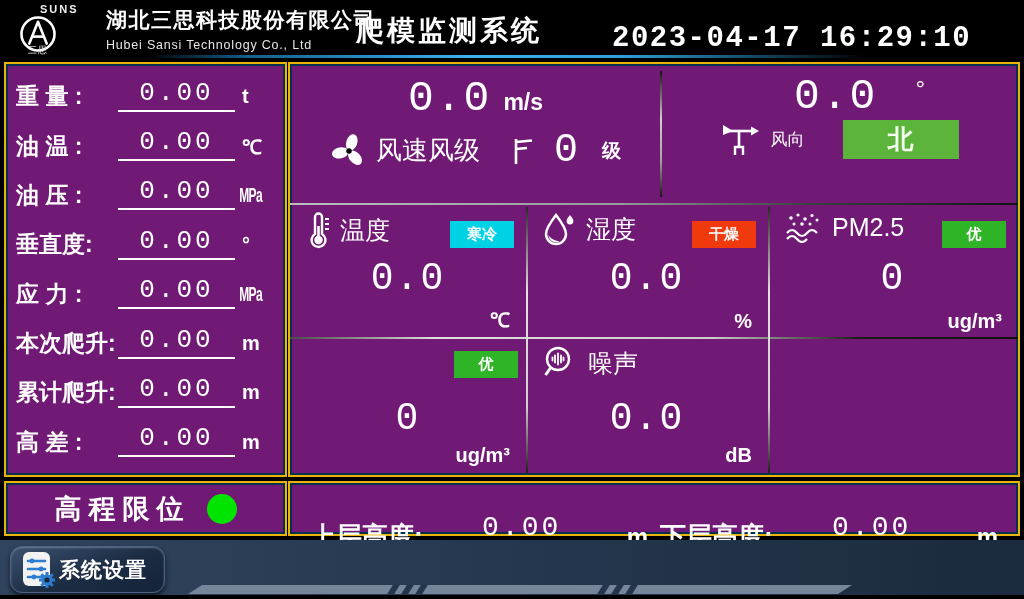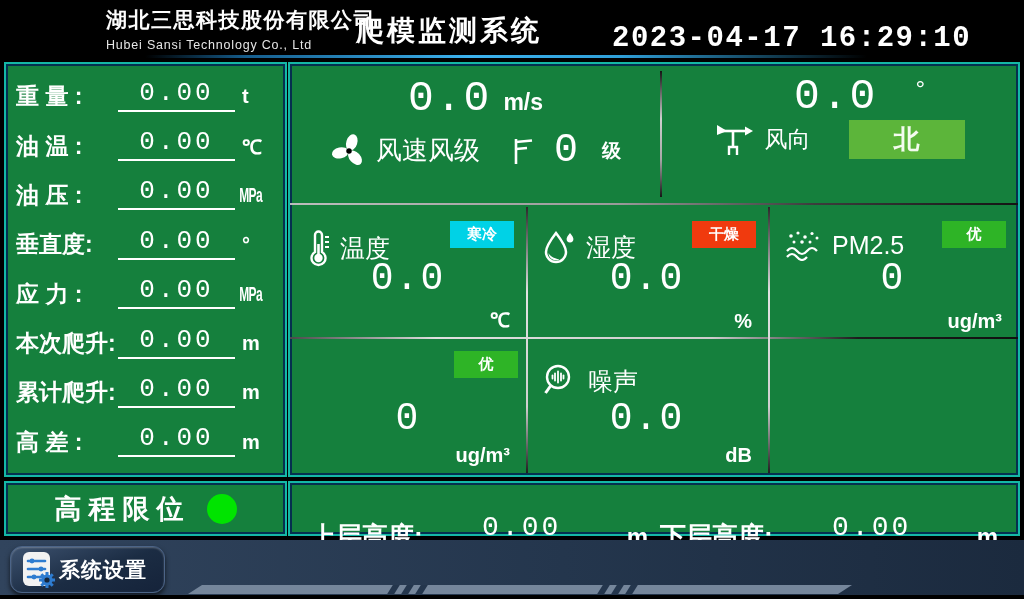--- a/index.html
+++ b/index.html
@@ -14,21 +14,21 @@
   .logo-cn { position:absolute; left:16px; top:43px; font-size:9px; color:#ddd; letter-spacing:1px; }
   .company { position:absolute; left:106px; top:6px; }
   .company-cn { font-size:21px; font-weight:bold; letter-spacing:1.5px; color:#fdfdfd; }
   .company-en { font-size:12.5px; color:#e6e6e6; margin-top:4px; letter-spacing:0.8px; }
   .page-title { position:absolute; left:356px; top:12px; font-size:28px; font-weight:bold; letter-spacing:3px; }
   .datetime { position:absolute; left:612px; top:22px; font-size:29px; font-weight:bold; letter-spacing:1.5px; }
   .header-line { position:absolute; left:145px; top:55px; width:722px; height:3px;
     background:linear-gradient(90deg, rgba(8,35,60,0), #155d8d 14%, #3cb3ef 45%, #2f9fd8 66%, rgba(4,18,34,0)); }
 
   
-  .panel { position:absolute; background:#15803d; border:2px solid #14b8a6; box-shadow: inset 0 0 0 2px #05304f; }
+  .panel { position:absolute; background:#701a75; border:2px solid #eab308; box-shadow: inset 0 0 0 2px #05304f; }
 
   
   .left-panel { left:4px; top:62px; width:283px; height:415px; padding:8px 10px 8px 10px; display:flex; flex-direction:column; }
   .metric-row { flex:1; display:flex; align-items:center; }
   .metric-label { width:102px; font-size:23px; font-weight:bold; white-space:pre; }
   .metric-value-box { flex:1; border-bottom:2px solid #fff; text-align:center;
     font-family:"Liberation Mono", monospace; font-size:26px; letter-spacing:3px; line-height:1; padding-bottom:4px; margin-bottom:2px; }
   .metric-unit { width:40px; font-size:20px; font-weight:bold; padding-left:7px; }
   .metric-unit.cond { transform:scaleX(0.6); transform-origin:left center; letter-spacing:-1px; white-space:nowrap; }
 
@@ -44,38 +44,38 @@
   .big-num { font-size:43px; line-height:1; letter-spacing:2px; }
   .speed-unit { font-size:23px; font-weight:bold; }
   .level-line { margin-top:8px; display:flex; align-items:center; justify-content:center; }
   .wind-group-label { font-size:26px; margin-left:8px; }
   .flag-wrap { margin-left:30px; }
   .level-num { font-size:40px; margin-left:18px; }
   .level-unit { font-size:19px; font-weight:bold; margin-left:24px; }
   .dir-line { margin-top:11px; display:flex; justify-content:center; align-items:flex-start; gap:38px; padding-left:40px; }
   .deg-unit { font-size:24px; line-height:1; margin-top:2px; }
   .dir-line2 { margin-top:2px; display:flex; align-items:center; justify-content:center; }
-  .dir-label { font-size:23px; margin-left:10px; }
+  .dir-label { font-size:17px; margin-left:10px; }
   .dir-box { width:116px; height:39px; margin-left:38px; display:flex; align-items:center; justify-content:center;
     font-size:26px; font-weight:bold; color:#f4fbef; }
 
   .hdiv { position:absolute; left:0; width:100%; height:2px;
     background:linear-gradient(90deg,#bdbdbd,#9a9a9a 45%,#3c3c3c 72%,#141414); }
   .hdiv1 { top:139px; }
   .hdiv2 { top:273px; background:linear-gradient(90deg,#4a4a4a,#e0e0e0 20%,#cccccc 58%,#1c1c1c 78%,#101010); }
   .env-vdiv { position:absolute; top:143px; height:266px; width:2px;
     background:linear-gradient(180deg,#2a2a2a,#e2e2e2 32%,#cfcfcf 75%,#1e1e1e); }
   .vdiv-a { left:236px; } .vdiv-b { left:478px; }
 
   .env-row { position:absolute; left:0; width:100%; display:flex; }
   .env-row1 { top:141px; height:132px; }
   .env-row2 { top:275px; height:136px; }
   .env-cell { position:relative; }
   .c1 { width:236px; } .c2 { width:242px; } .c3 { flex:1; }
-  .cell-head { position:absolute; left:16px; top:24px; display:flex; align-items:center; gap:10px;text-align:right; }
+  .cell-head { position:absolute; left:16px; top:6px; display:flex; align-items:center; gap:10px;text-align:right; }
   .cell-label { font-size:25px; }
   .badge { position:absolute; right:12px; top:16px; width:64px; height:27px; display:flex; align-items:center;
     justify-content:center; font-size:15px; font-weight:bold; color:#fff; }
   .badge.r2 { right:8px; top:12px; }
   .cell-value { position:absolute; left:0; right:0; top:52px; text-align:center; font-size:38px; letter-spacing:2px; }
   .env-row2 .cell-value { top:58px; }
   .cell-unit { position:absolute; right:16px; bottom:4px; font-size:20px; font-weight:bold; }
   .env-row2 .cell-unit { bottom:8px; }
 
   
@@ -104,20 +104,31 @@
     box-shadow:0 3px 5px rgba(0,0,0,0.65), inset 0 1px 2px rgba(255,255,255,0.28);
     display:flex; align-items:center; padding-left:10px; gap:2px; cursor:pointer; }
   .settings-label { font-size:21px; font-weight:bold; letter-spacing:1px; }
 
   .icn { display:inline-flex; align-items:center; justify-content:center; }
 </style>
 </head>
 <body>
 
 <div class="header">
+  <div class="logo">
+    <span class="logo-suns">SUNS</span>
+    <span class="logo-mark icn">
+      <svg width="40" height="40" viewBox="0 0 46 46">
+        <circle cx="23" cy="23" r="19" fill="none" stroke="#fff" stroke-width="3"></circle>
+        <path d="M13 34 L23 9 L33 34" fill="none" stroke="#fff" stroke-width="3" stroke-linecap="round" stroke-linejoin="round"></path>
+        <path d="M16.5 26 H29.5" stroke="#fff" stroke-width="3"></path>
+      </svg>
+    </span>
+    <span class="logo-cn">三思</span>
+  </div>
   <div class="company">
     <div class="company-cn">湖北三思科技股份有限公司</div>
     <div class="company-en">Hubei Sansi Technology Co., Ltd</div>
   </div>
   <div class="page-title">爬模监测系统</div>
   <div class="datetime mono">2023-04-17 16:29:10</div>
 </div>
 <div class="header-line"></div>
 
 <div class="panel left-panel">

